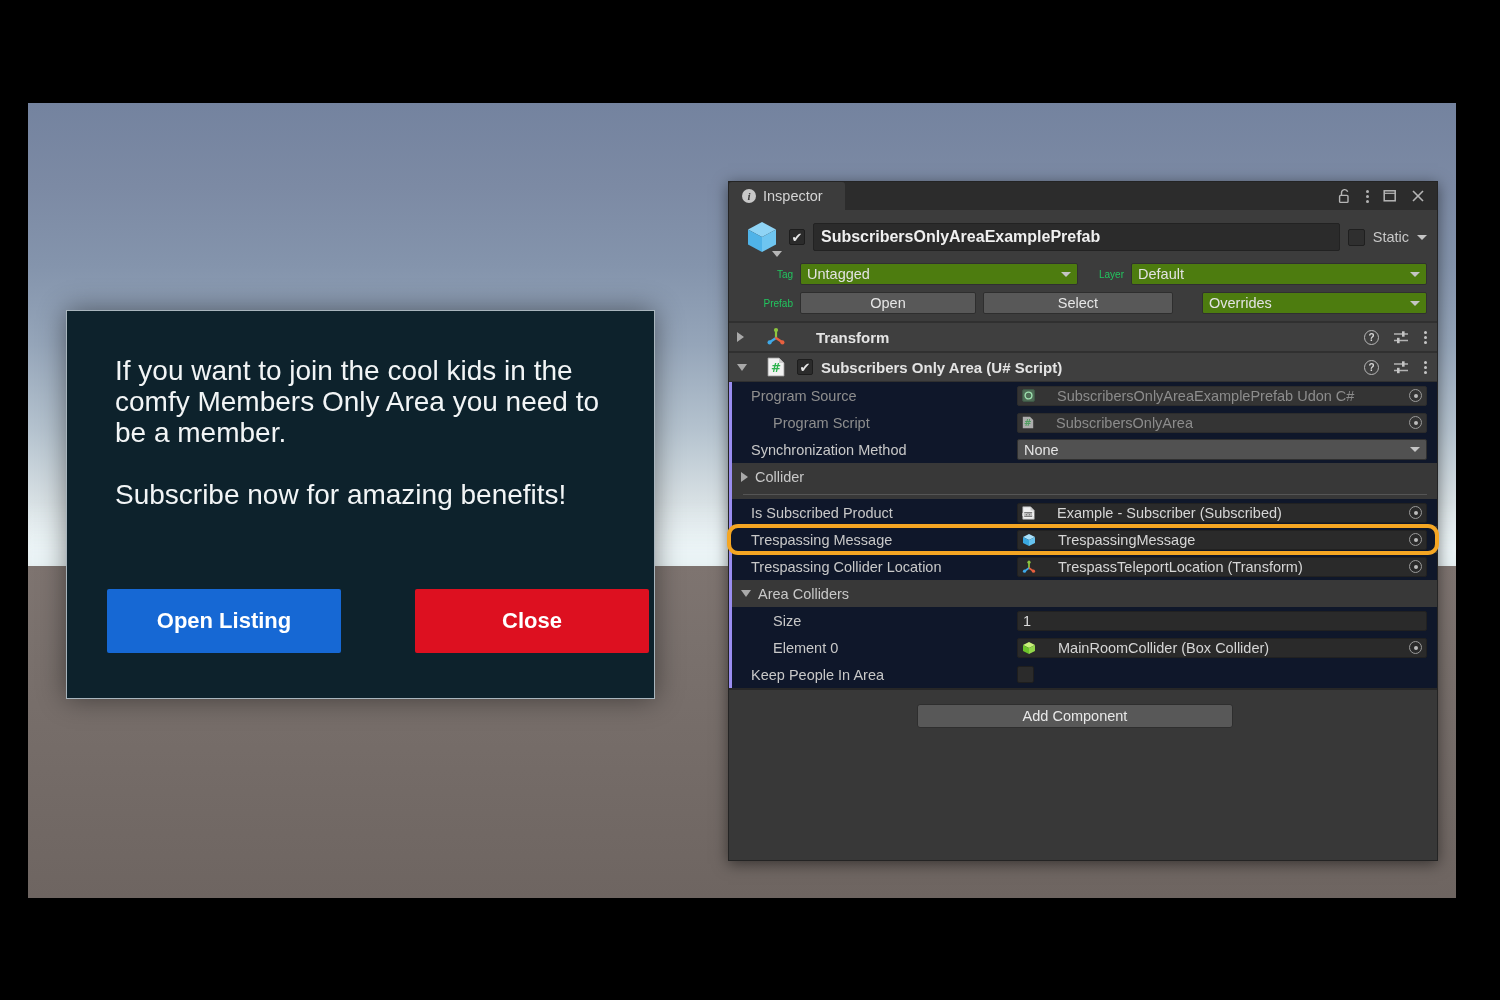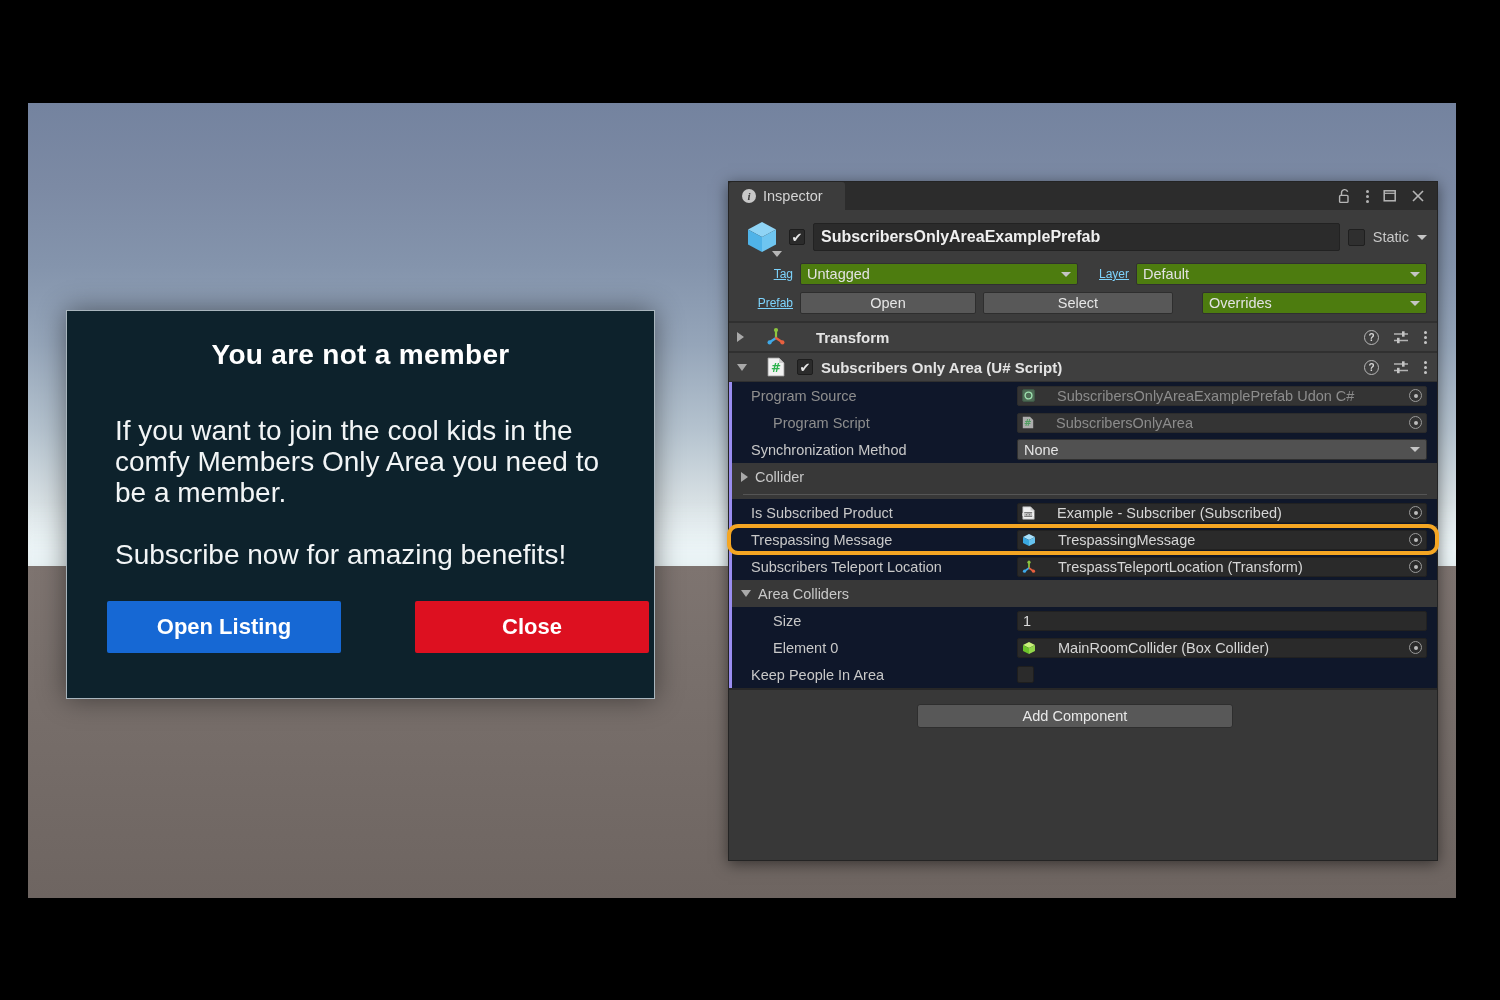--- a/index.html
+++ b/index.html
@@ -64,21 +64,21 @@
     font-size: 28px;
     line-height: 31px;
     white-space: pre-wrap;
   }
   #dialog-buttons {
     position: absolute;
     left: 40px; bottom: 45px;
     display: flex; gap: 38px;
   }
   .dlg-btn {
-    height: 52px;
+    height: 64px;
     display: flex; align-items: center; justify-content: center;
     color: #fff; font-size: 22px; font-weight: bold;
     border: none; cursor: pointer;
     border-radius: 2px;
   }
   #btn-open-listing { width: 234px; background: #1668d4; }
   #btn-close { width: 234px; background: #dd1020; margin-left: 36px; }
 
   
   #inspector {
@@ -146,21 +146,21 @@
     background: #2b2b2b; border: 1px solid #222;
     color: #f0f0f0; font-weight: bold; font-size: 16px;
     padding: 4px 7px; border-radius: 2px;
     white-space: nowrap; overflow: hidden;
   }
   #static-box { width: 17px; height: 17px; background: #2f2f2f; border: 1px solid #1f1f1f; border-radius: 2px; cursor:pointer; flex:none;}
   #static-lbl { font-size: 14.5px; color: #c9c9c9; }
   .caret-dn { width: 0; height: 0; border-left: 5px solid transparent; border-right: 5px solid transparent; border-top: 5px solid #c5c5c5; }
 
   .hdr-row2, .hdr-row3 { display: flex; align-items: center; gap: 7px; margin-top: 7px; }
-  .hdr-lbl { color: #7dd3fc; font-size: 12px; white-space: nowrap; text-decoration: underline; }
+  .hdr-lbl { color: #22c55e; font-size: 10px; white-space: nowrap; }
   .udrop {
     background: #4d7c0f; border: 1px solid #303030; border-radius: 2px;
     height: 22px; display: flex; align-items: center;
     padding: 0 6px; color: #e2e2e2; font-size: 14.5px;
     cursor: pointer; position: relative; overflow: hidden;
   }
   .udrop .arr { margin-left: auto; }
   .ubtn {
     background: #585858; border: 1px solid #2e2e2e; border-radius: 2px;
     height: 22px; display: flex; align-items: center; justify-content: center;
@@ -271,21 +271,20 @@
 <body>
 
 <div id="stage">
   <div id="viewport">
 
     <div id="sky"></div>
     <div id="horizonglow"></div>
     <div id="ground"></div>
 
     <div id="dialog">
-      <div id="dialog-title">You are not a member</div>
       <div id="dialog-body">If you want to join the cool kids in the comfy Members Only Area you need to be a member.
 
 Subscribe now for amazing benefits!</div>
       <div id="dialog-buttons">
         <div class="dlg-btn" id="btn-open-listing">Open Listing</div>
         <div class="dlg-btn" id="btn-close">Close</div>
       </div>
     </div>
 
     <div id="inspector">
@@ -503,21 +502,21 @@
                   </svg>
             </span>
             <span class="txt">TrespassingMessage</span>
             <span class="picker">
                   <i></i>
                 </span>
           </span>
         </div>
 
         <div class="prop">
-          <span class="lbl">Subscribers Teleport Location</span>
+          <span class="lbl">Trespassing Collider Location</span>
           <span class="objfield">
             <span style="display:flex">
               <svg width="14" height="14" viewBox="0 0 14 14">
                 <line x1="7" y1="8" x2="7" y2="2.4" stroke="#8ec63f" stroke-width="1.7"></line>
                     <circle cx="7" cy="2.2" r="1.6" fill="#8ec63f"></circle>
                 <line x1="7" y1="8" x2="2.8" y2="11" stroke="#3fa9e8" stroke-width="1.7"></line>
                     <circle cx="2.5" cy="11.2" r="1.6" fill="#3fa9e8"></circle>
                 <line x1="7" y1="8" x2="11.2" y2="11" stroke="#e8603f" stroke-width="1.7"></line>
                     <circle cx="11.5" cy="11.2" r="1.6" fill="#e8603f"></circle>
               </svg>

